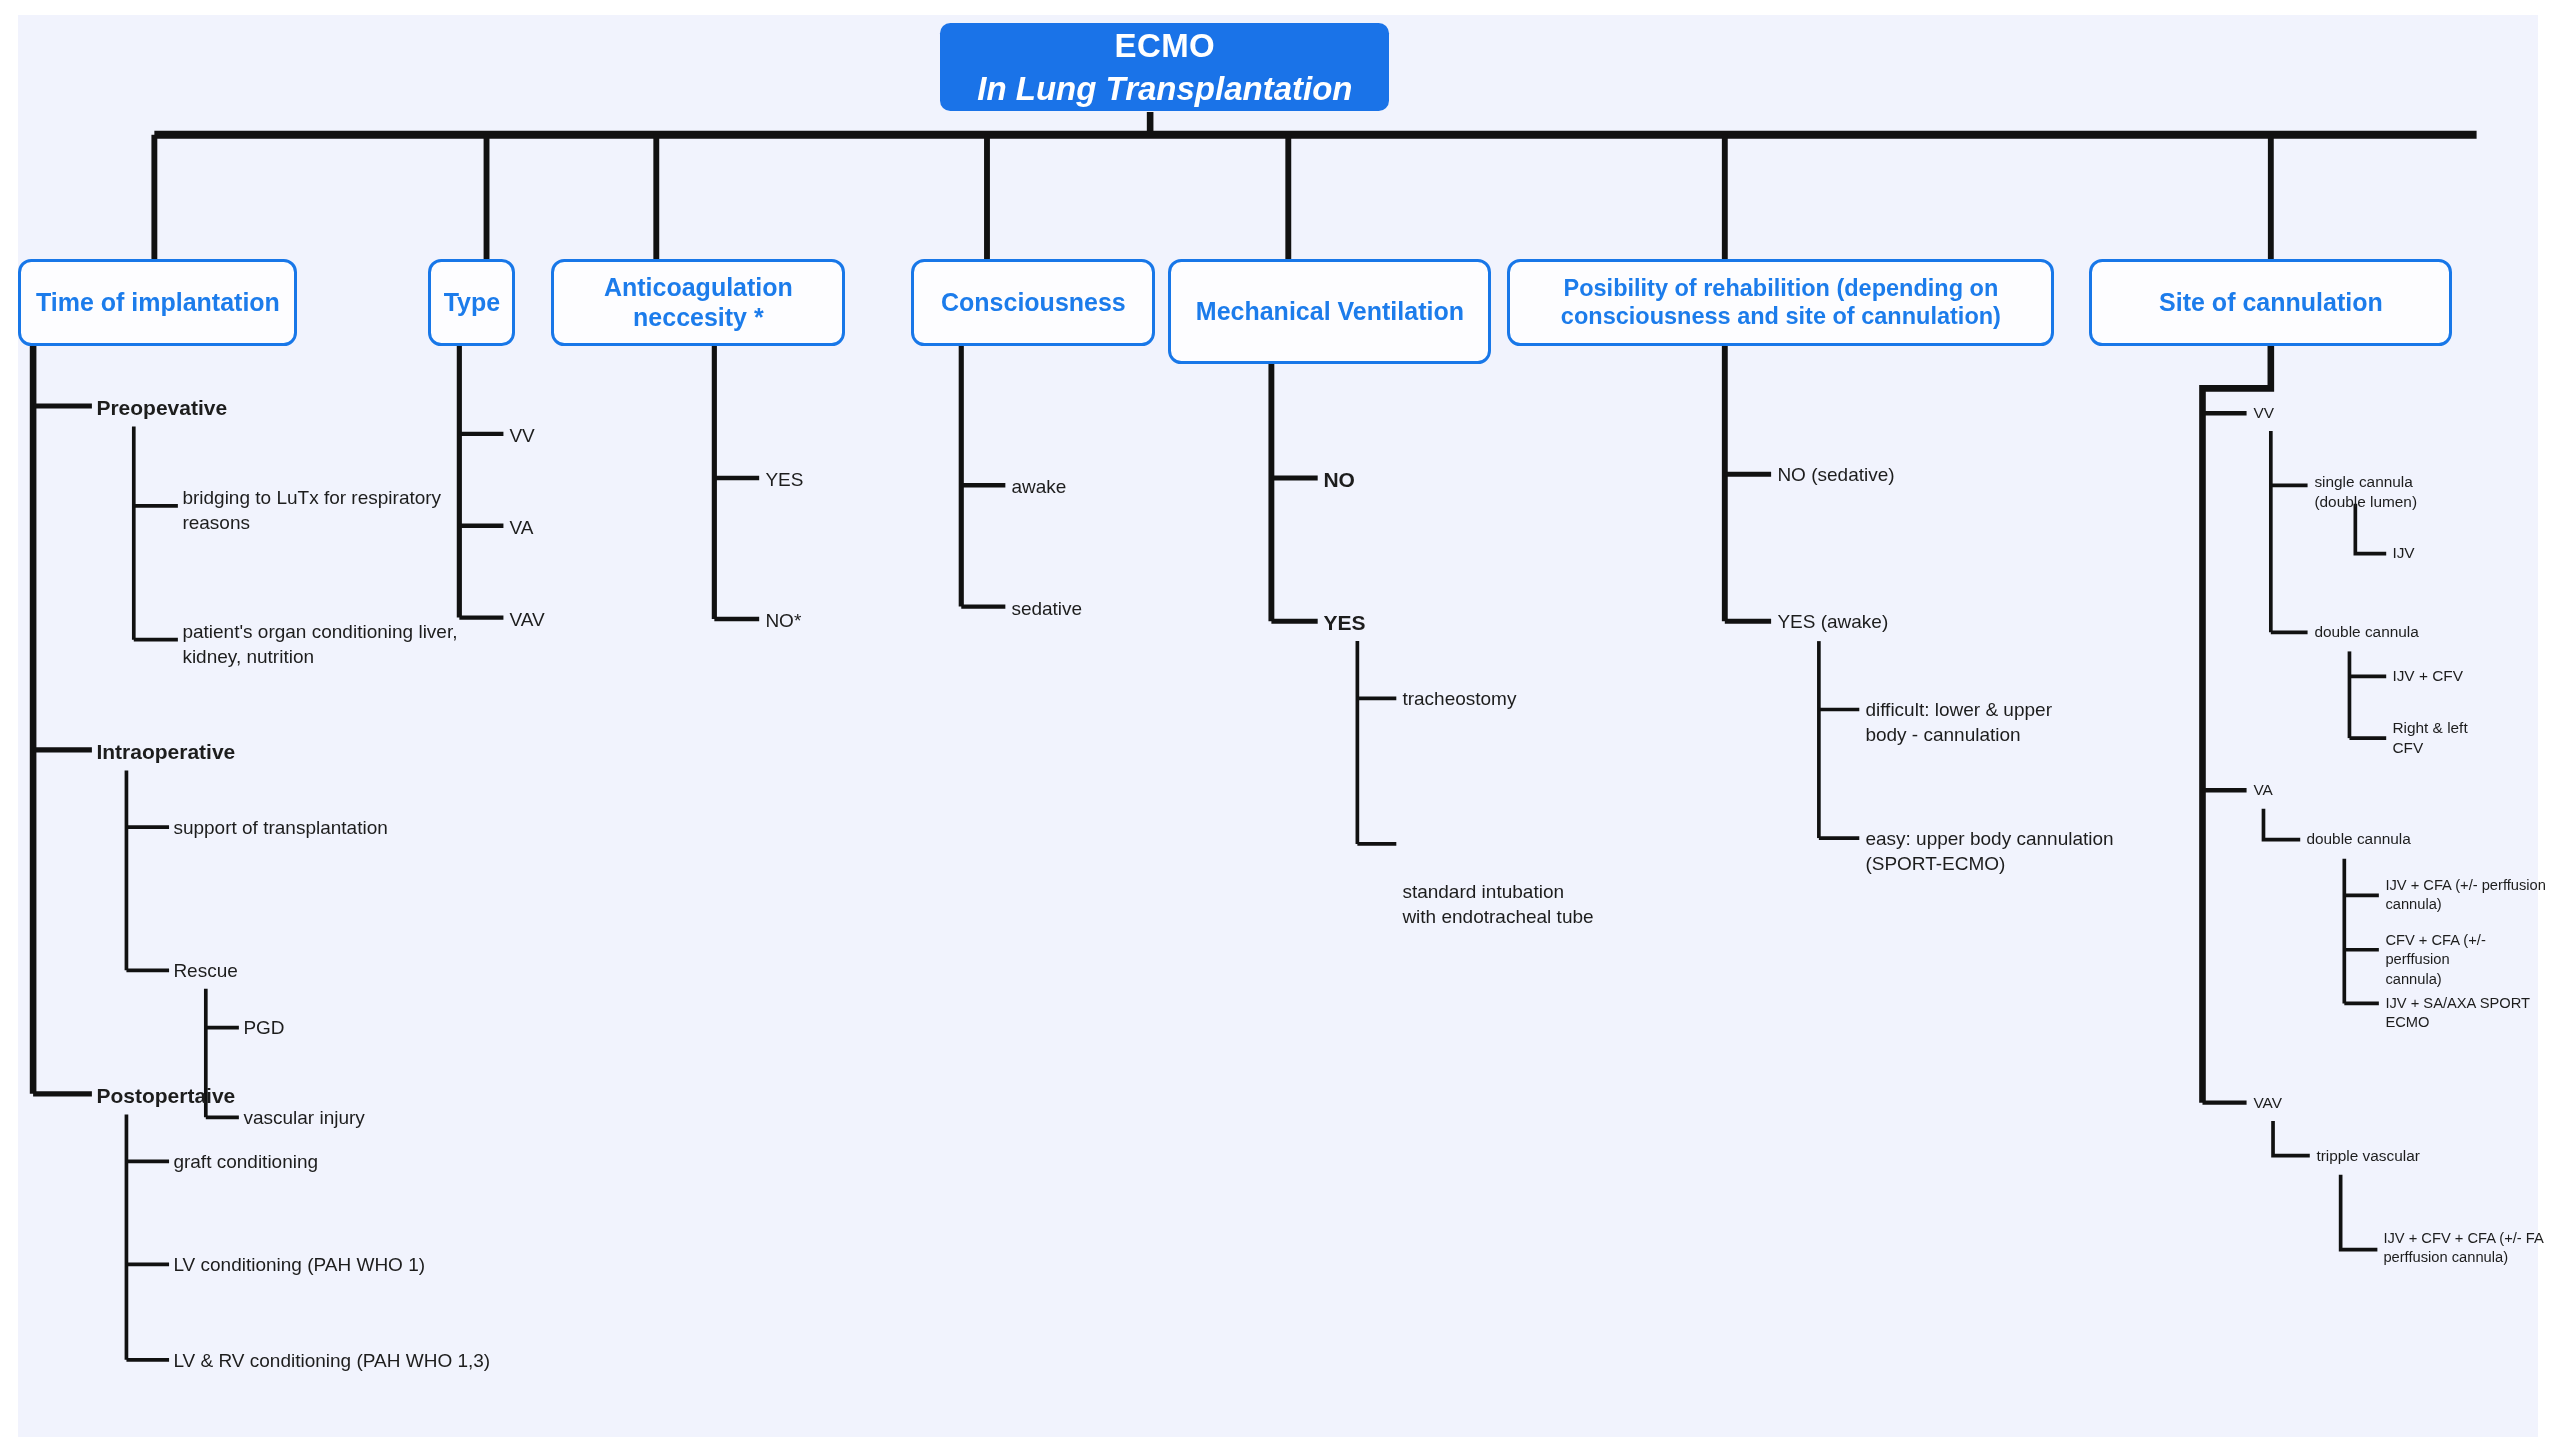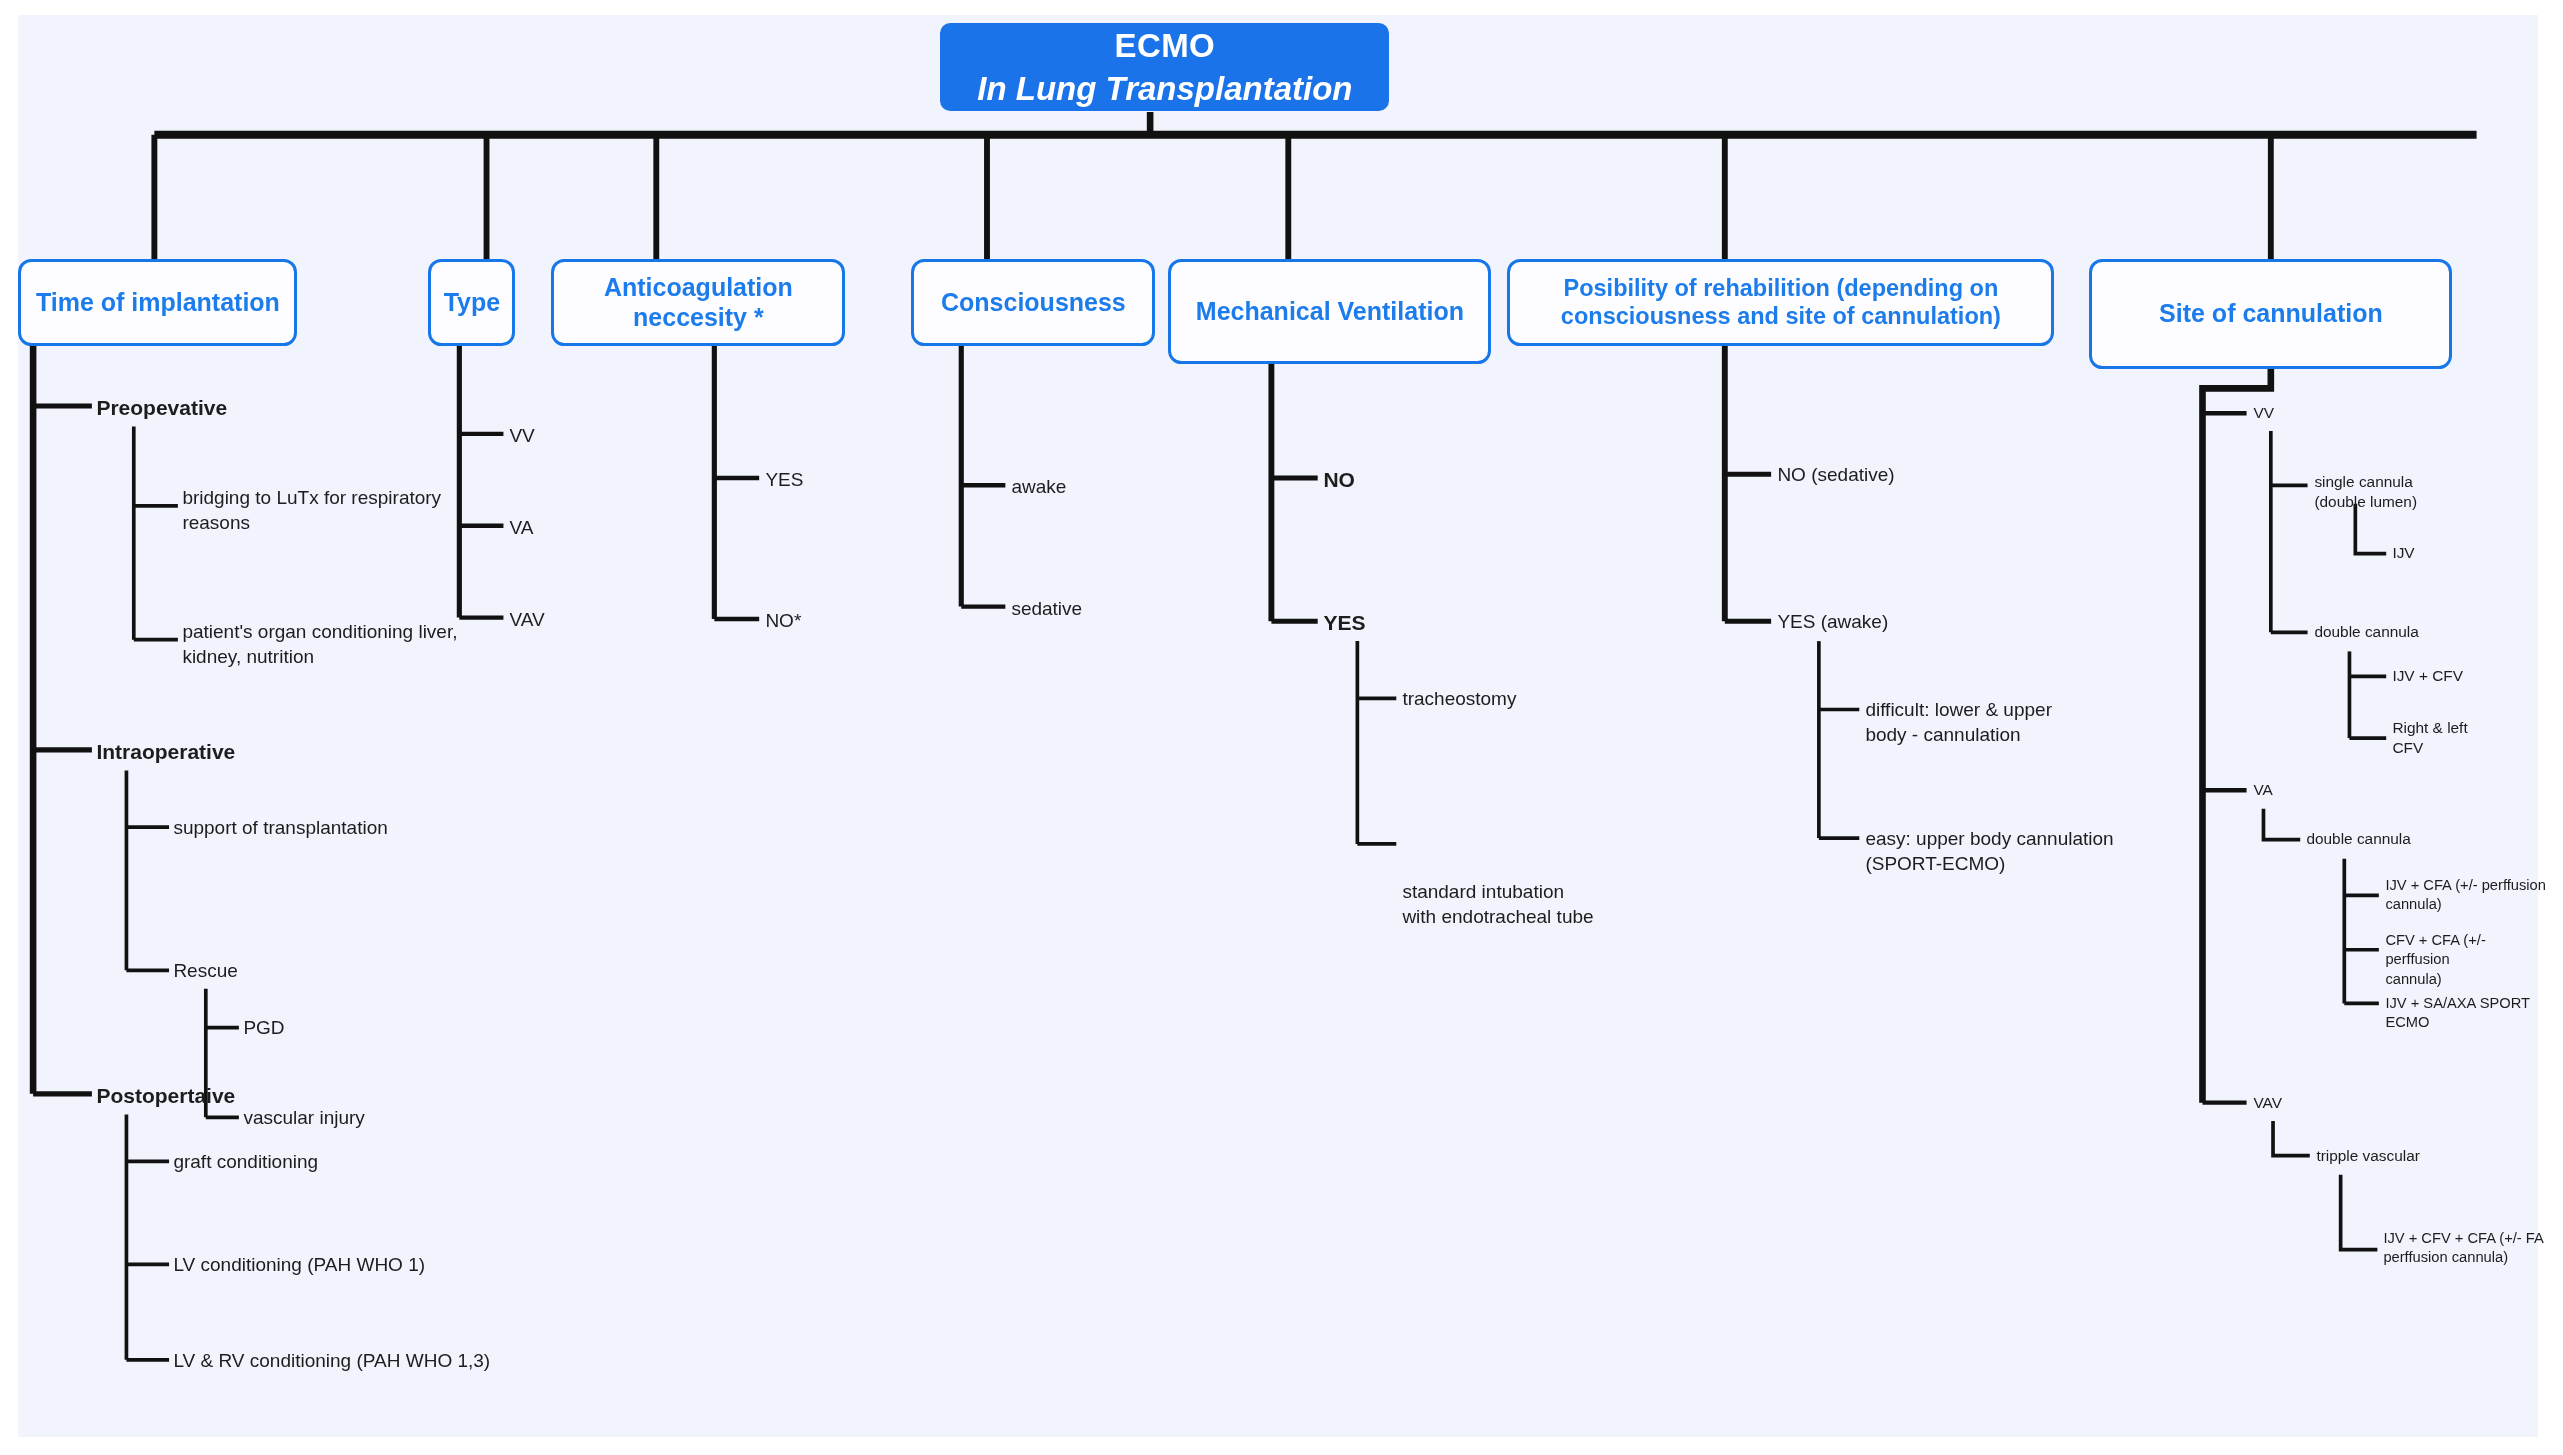--- a/index.html
+++ b/index.html
@@ -133,21 +133,21 @@
     <div class="node" style="left:410px;top:244px;width:87px;height:87px;">Type</div>
 
     <div class="node" style="left:533px;top:244px;width:294px;height:87px;">Anticoagulation neccesity *</div>
 
     <div class="node" style="left:893px;top:244px;width:244px;height:87px;">Consciousness</div>
 
     <div class="node" style="left:1150px;top:244px;width:323px;height:105px;">Mechanical Ventilation</div>
 
     <div class="node" style="left:1489px;top:244px;width:547px;height:87px;font-size:23.5px;">Posibility of rehabilition (depending on consciousness and site of cannulation)</div>
 
-    <div class="node" style="left:2071px;top:244px;width:363px;height:110px;">Site of cannulation</div>
+    <div class="node" style="left:2071px;top:244px;width:363px;height:87px;">Site of cannulation</div>
 
     <div class="leaf b" style="left:78px;top:379px;">Preopevative</div>
     <div class="leaf" style="left:164px;top:470px;width:294px;">bridging to LuTx for respiratory
 reasons</div>
     <div class="leaf" style="left:164px;top:604px;width:294px;">patient's organ conditioning liver,
 kidney, nutrition</div>
 
     <div class="leaf b" style="left:78px;top:723px;">Intraoperative</div>
     <div class="leaf" style="left:155px;top:800px;">support of transplantation</div>
     <div class="leaf" style="left:155px;top:943px;">Rescue</div>

